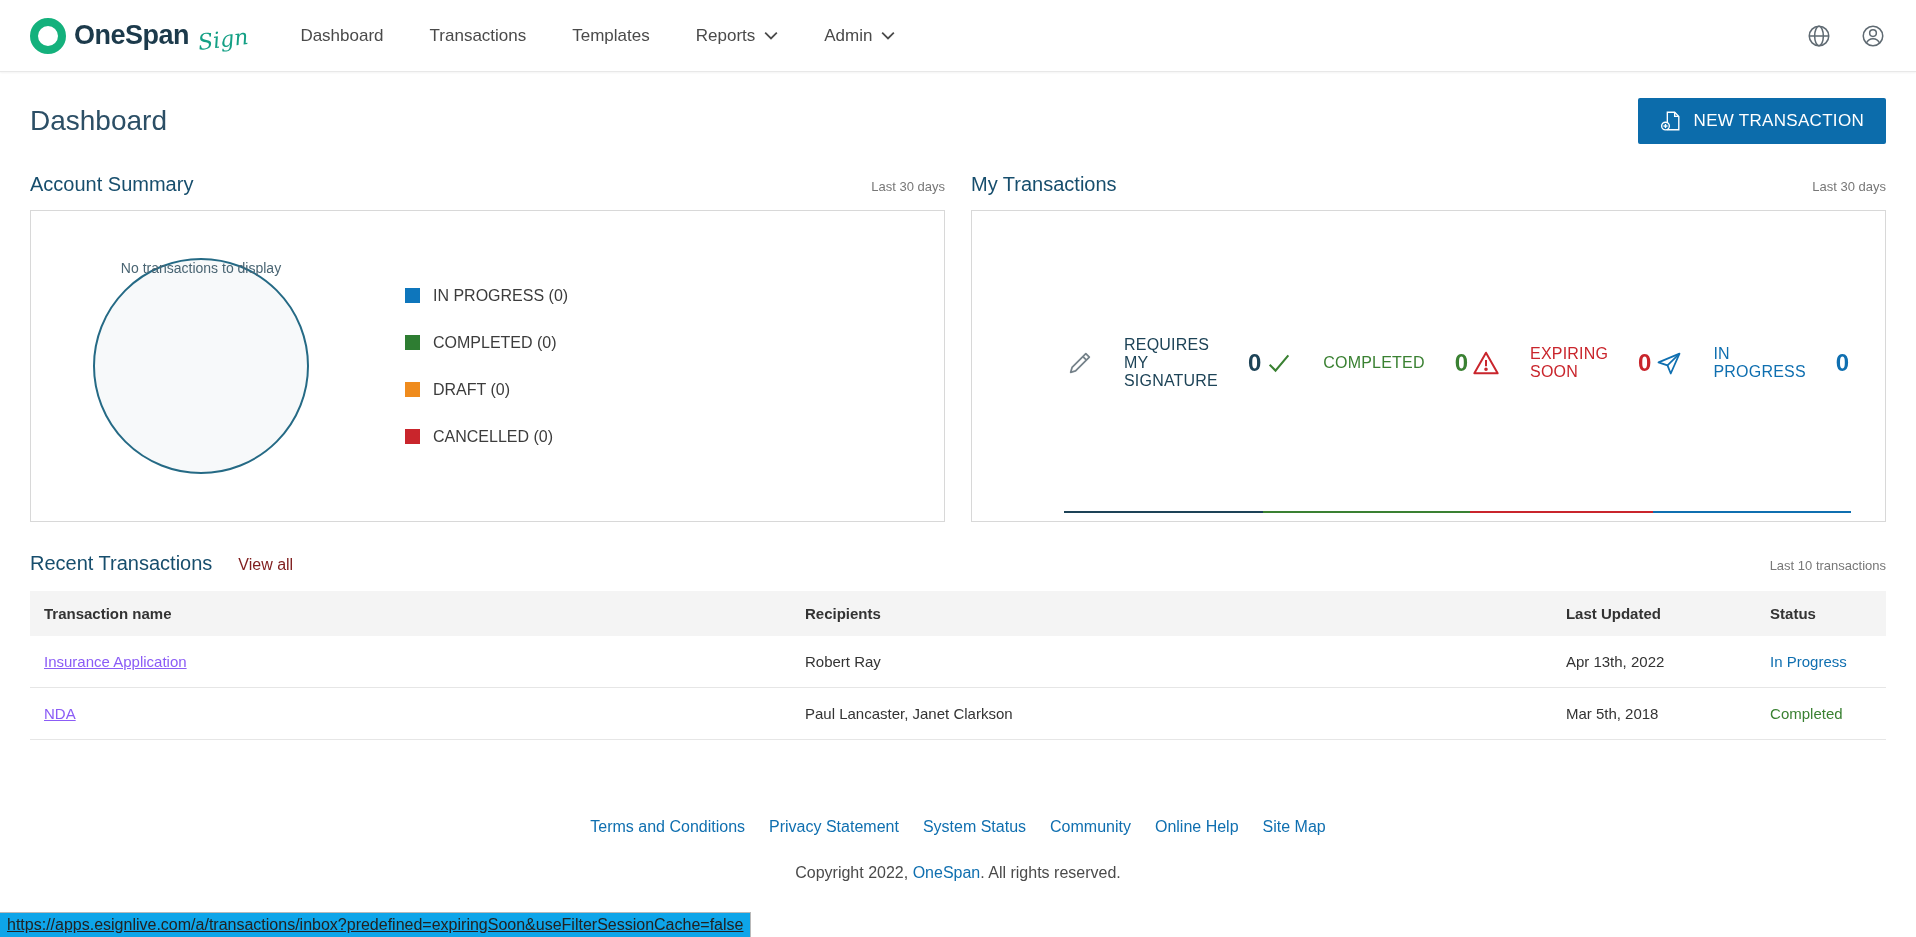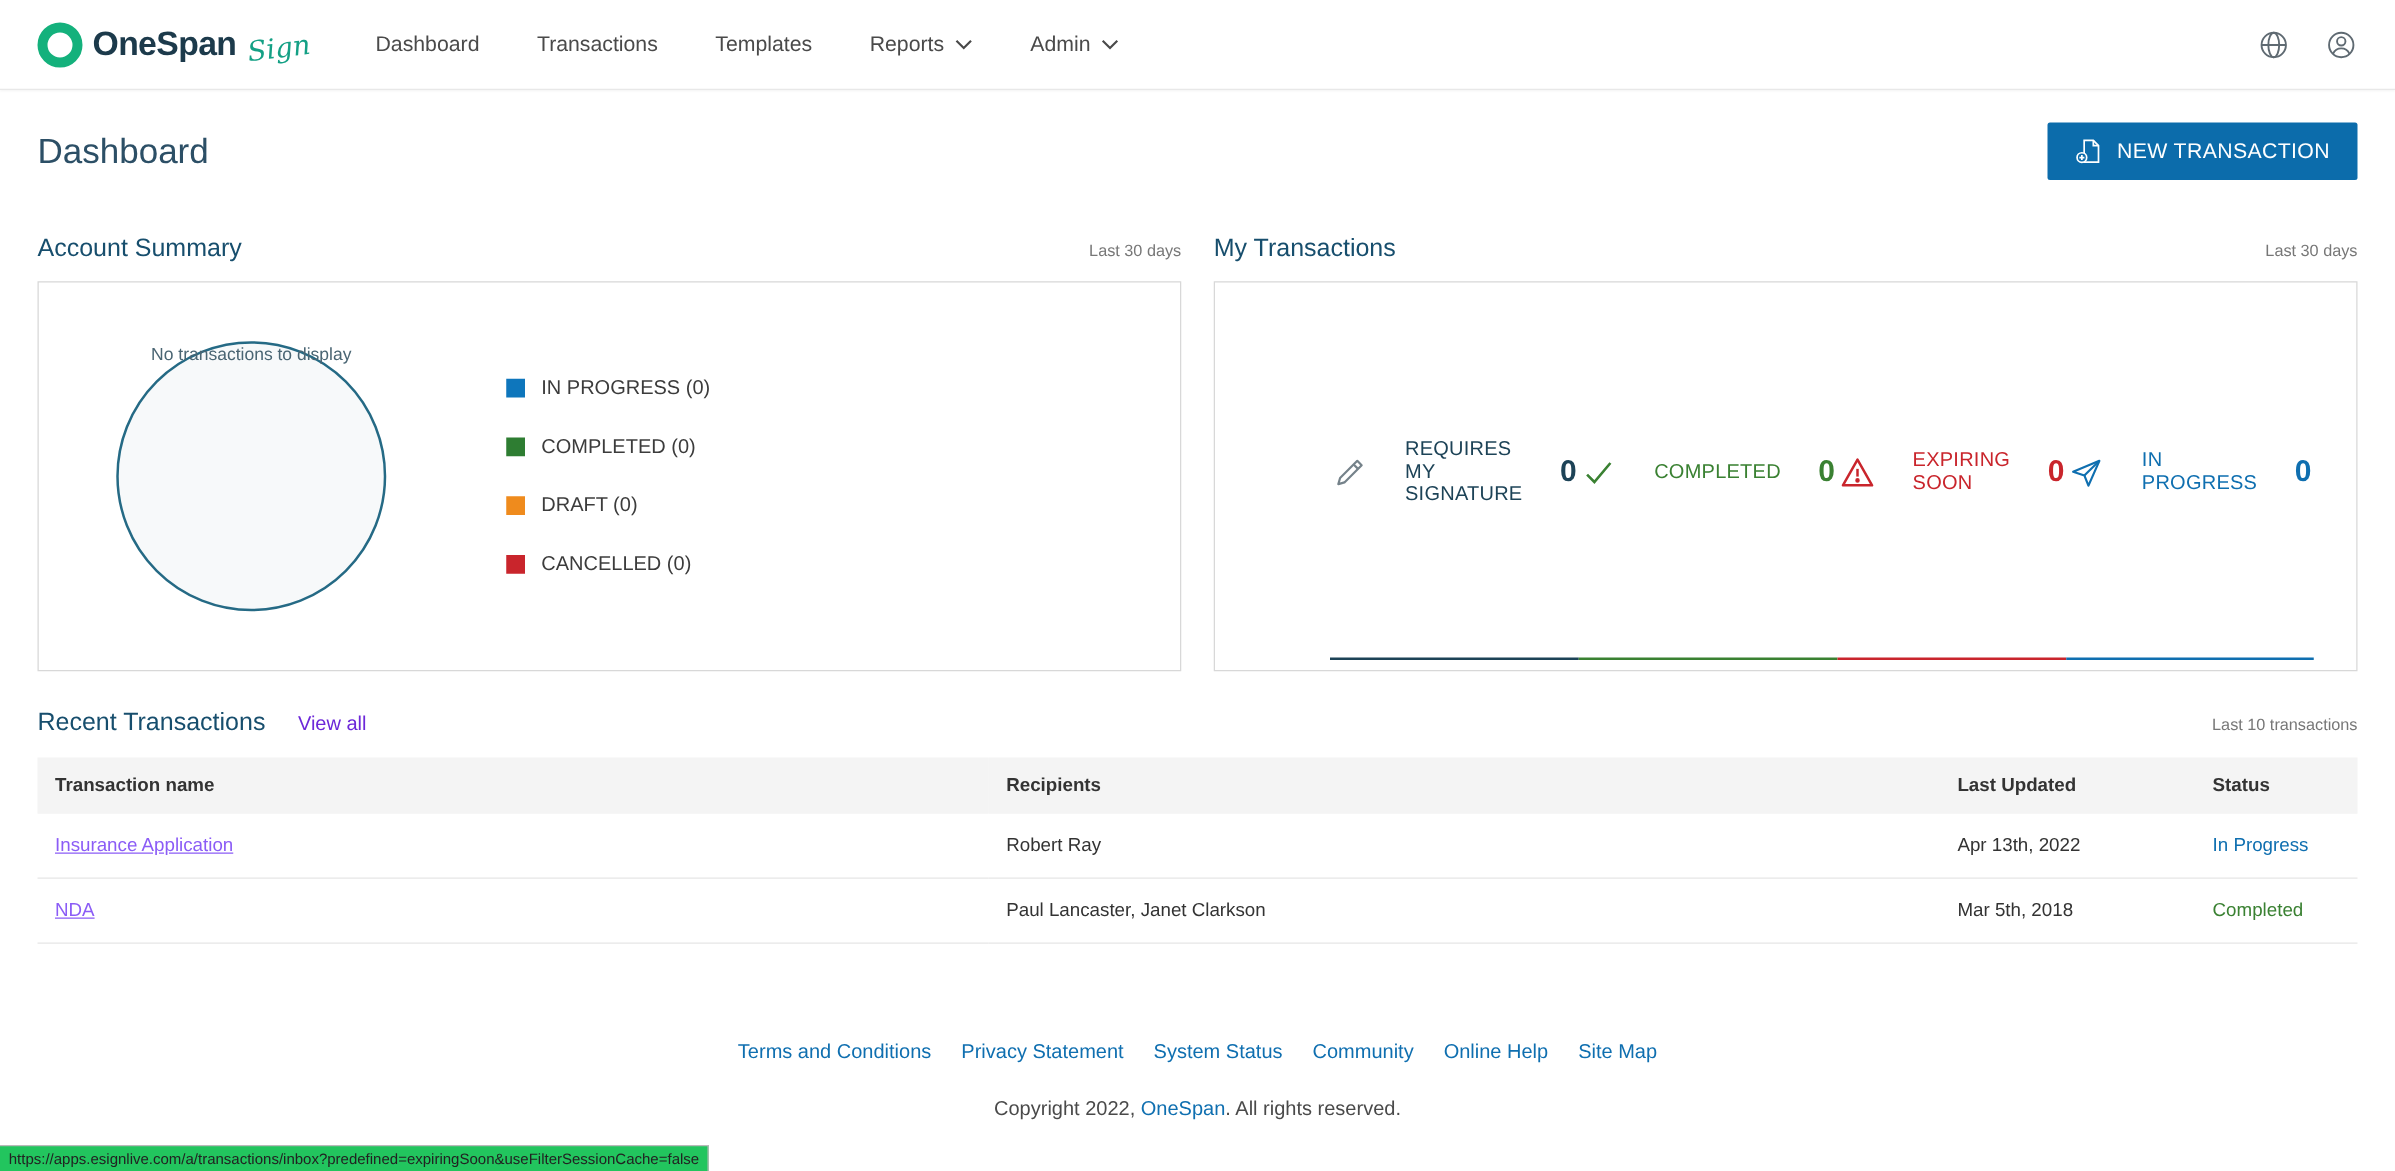--- a/index.html
+++ b/index.html
@@ -37,21 +37,21 @@
   .page-title { font-size: 28px; font-weight: 400; color: #2c4f66; }
   .new-btn {
     background: #0c6cab; color: #fff; border: none; border-radius: 2px;
     height: 46px; padding: 0 22px; font-size: 17px; letter-spacing: 0.3px;
     display: flex; align-items: center; gap: 12px; cursor: pointer;
     font-family: "Liberation Sans", sans-serif;
   }
   
   .cards-row { display: flex; gap: 26px; padding: 0 30px; }
   .column { flex: 1; min-width: 0; }
-  .section-head { display: flex; justify-content: space-between; align-items: baseline; margin: 16px 0 14px; }
+  .section-head { display: flex; justify-content: space-between; align-items: baseline; margin: 1px 0 14px; }
   .section-title { font-size: 20px; font-weight: 400; color: #174e6d; }
   .period { font-size: 13px; color: #777; }
   .card { border: 1px solid #d8d8d8; background: #fff; height: 312px; }
   
   .as-card { display: flex; align-items: center; gap: 96px; padding-left: 62px; }
   .donut {
     width: 216px; height: 216px; border: 2px solid #256a85; border-radius: 50%;
     background: #f7f9fa; flex: none;
     display: flex; justify-content: center; text-align: center;
   }
@@ -64,41 +64,41 @@
   .mt-row {
     display: flex; align-items: center; gap: 30px;
     border-bottom: 2px solid currentColor;
     padding: 8px 2px 13px; cursor: pointer;
   }
   .mt-row .row-icon { width: 28px; height: 28px; flex: none; display: flex; }
   .mt-label { font-size: 16px; letter-spacing: 0.2px; }
   .mt-count { margin-left: auto; font-size: 24px; font-weight: 600; }
   
   .recent-head { display: flex; align-items: baseline; padding: 30px 30px 16px; }
-  .view-all { margin-left: 26px; font-size: 16px; color: #6d28d9; text-decoration: none; cursor: pointer; }
+  .view-all { margin-left: 26px; font-size: 16px; color: #7f1d1d; text-decoration: none; cursor: pointer; }
   .recent-head .period { margin-left: auto; }
   table { width: calc(100% - 60px); margin: 0 30px; border-collapse: collapse; table-layout: fixed; }
   thead th {
     background: #f4f4f4; text-align: left; font-size: 15px; color: #333;
     padding: 14px; font-weight: 700;
   }
   tbody td { font-size: 15px; color: #333; padding: 17px 14px; border-bottom: 1px solid #e6e6e6; }
   .col-name { width: 41%; } .col-rec { width: 41%; } .col-upd { width: 11%; } .col-st { width: 7%; }
   .name-link { color: #8b5cf6; text-decoration: underline; cursor: pointer; }
   
   .footer { margin-top: 78px; text-align: center; }
   .footer-links { display: flex; justify-content: center; gap: 24px; align-items: flex-end; }
   .footer-links a { color: #0f6fb0; font-size: 16px; text-decoration: none; cursor: pointer; }
   .copyright { margin-top: 28px; font-size: 16px; color: #4a4a4a; }
   .copyright a { color: #0f6fb0; text-decoration: none; cursor: pointer; }
   
   .status-bar {
     position: absolute; left: 0; bottom: 0;
-    background: #22c55e; border: 1px solid #b9b9b9; border-left: none; border-bottom: none;
-    padding: 3px 7px; font-size: 12px; color: #222;
+    background: #0ea5e9; border: 1px solid #b9b9b9; border-left: none; border-bottom: none;
+    padding: 3px 7px; font-size: 16px; color: #222; text-decoration: underline;
   }
 </style>
 </head>
 <body>
 
 <header class="navbar">
   <div class="logo">
     <span class="logo-ring"></span>
     <span class="logo-name">OneSpan</span>
     <span class="logo-script">Sign</span>

